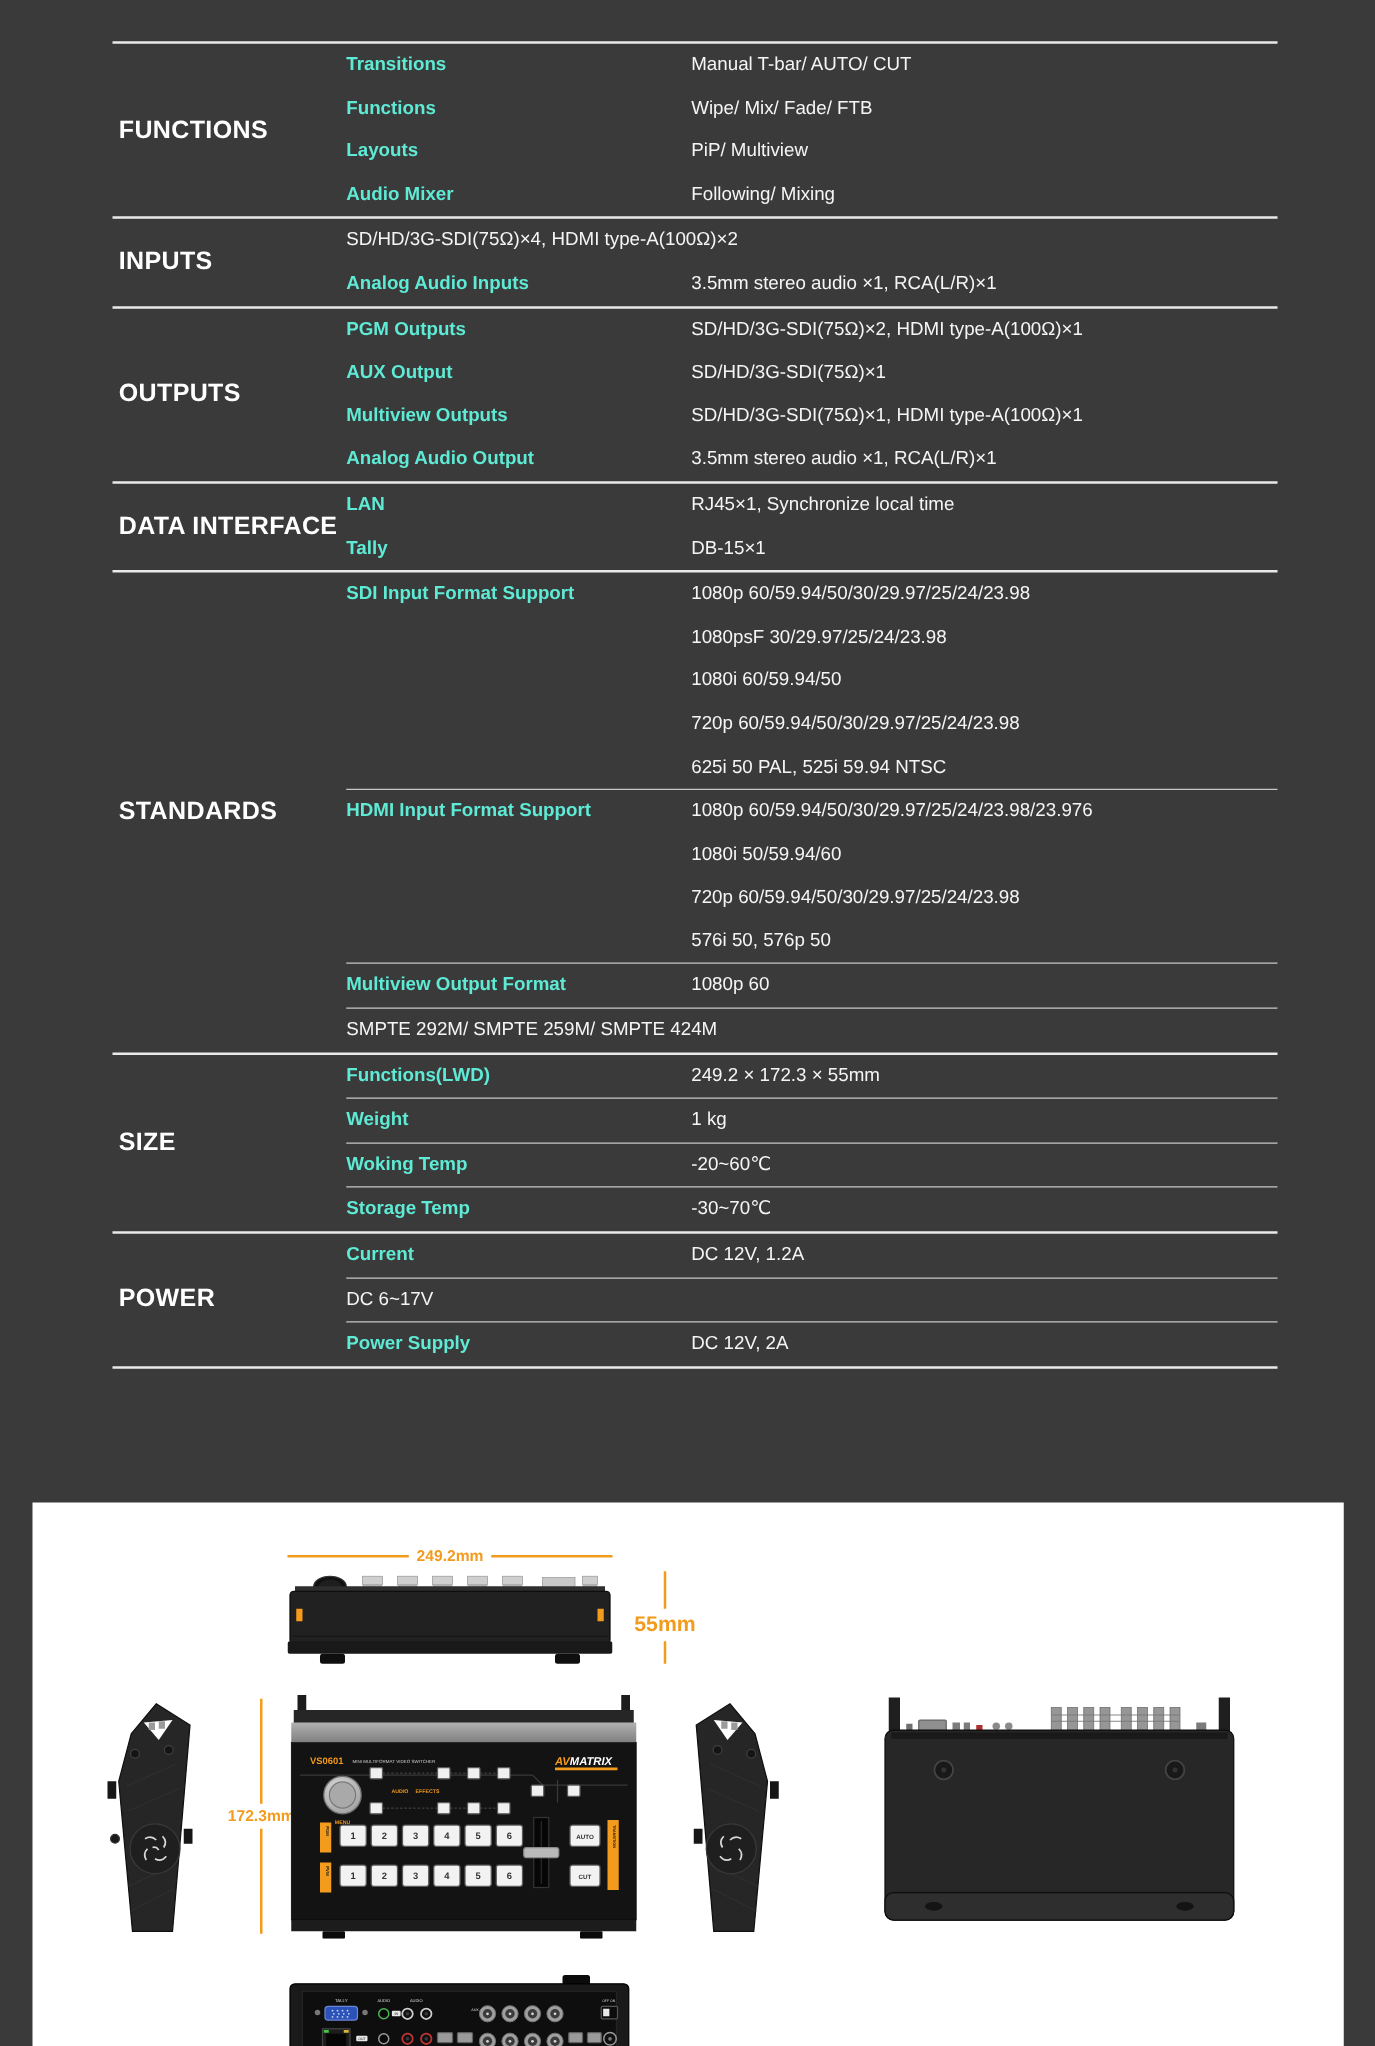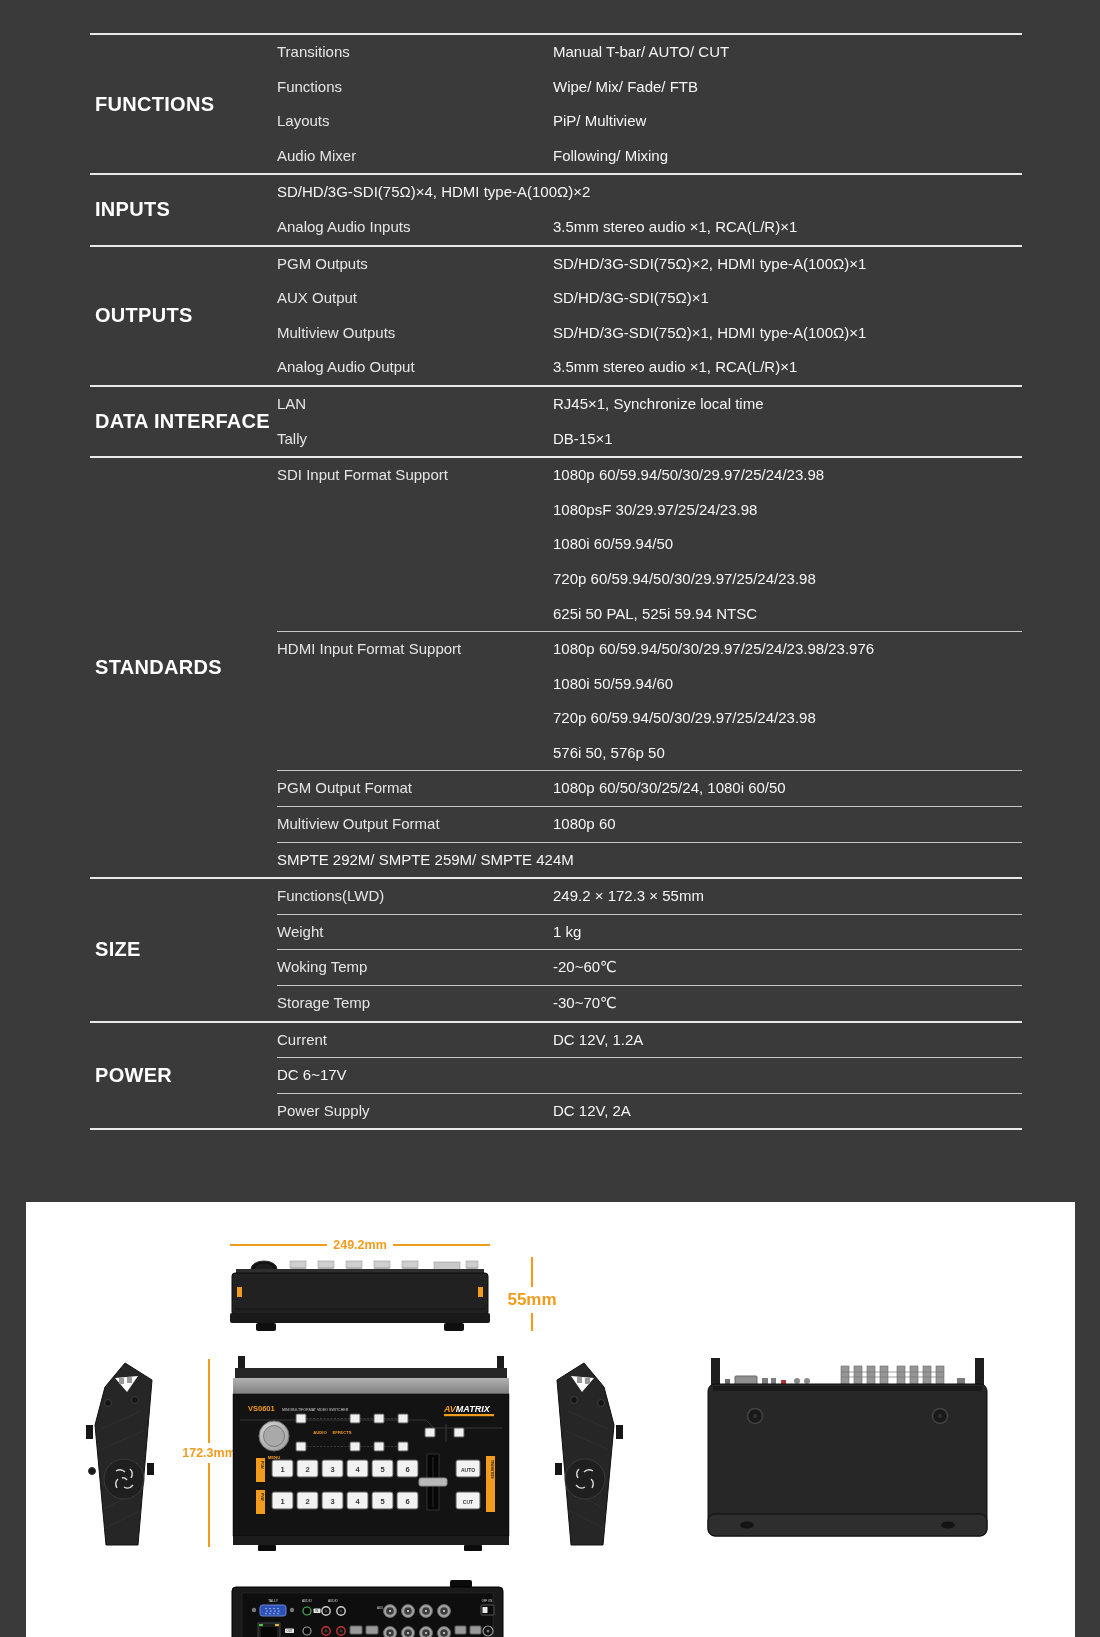--- a/index.html
+++ b/index.html
@@ -14,21 +14,21 @@
   .screen{position:relative;width:1100px;height:1637px;background:var(--bg);overflow:hidden;}
 
   
   .spec-table{position:absolute;left:90px;top:33px;width:932px;border-bottom:2px solid var(--secline);}
   .sec{display:flex;border-top:2px solid var(--secline);}
   .sec-name{width:187px;display:flex;align-items:center;padding-left:5px;
             font-size:20px;font-weight:bold;color:#ffffff;letter-spacing:.3px;}
   .sec-rows{flex:1;}
   .trow{display:flex;}
   .sec--div .trow + .trow{border-top:1px solid var(--divline);}
-  .tprop{width:276px;font-size:15px;font-weight:normal;color:#e5e5e5;line-height:34.6px;white-space:nowrap;}
+  .tprop{width:276px;font-size:15px;font-weight:bold;color:#5eead4;line-height:34.6px;white-space:nowrap;}
   .tvals{flex:1;}
   .tval{font-size:15px;color:var(--txt);line-height:34.6px;white-space:nowrap;}
 
   
   .panel{position:absolute;left:26px;top:1202px;width:1049px;height:602px;background:#ffffff;}
   .abs{position:absolute;}
 
   .dim-h{position:absolute;display:flex;align-items:center;gap:6px;}
   .dim-h .dline{flex:1;height:2px;background:var(--orange);}
   .dim-v{position:absolute;display:flex;flex-direction:column;align-items:center;gap:3px;}
@@ -155,26 +155,20 @@
           </div>
         </div>
         <div class="trow">
           <div class="tprop">HDMI Input Format Support</div>
           <div class="tvals">
             <div class="tval">1080p 60/59.94/50/30/29.97/25/24/23.98/23.976</div>
             <div class="tval">1080i 50/59.94/60</div>
             <div class="tval">720p 60/59.94/50/30/29.97/25/24/23.98</div>
             <div class="tval">576i 50, 576p 50</div>
           </div>
-        </div>
-        <div class="trow">
-          <div class="tprop">PGM Output Format</div>
-          <div class="tvals">
-              <div class="tval">1080p 60/50/30/25/24, 1080i 60/50</div>
-            </div>
         </div>
         <div class="trow">
           <div class="tprop">Multiview Output Format</div>
           <div class="tvals">
               <div class="tval">1080p 60</div>
             </div>
         </div>
         <div class="trow">
           <div class="tvals">
               <div class="tval">SMPTE 292M/ SMPTE 259M/ SMPTE 424M</div>

